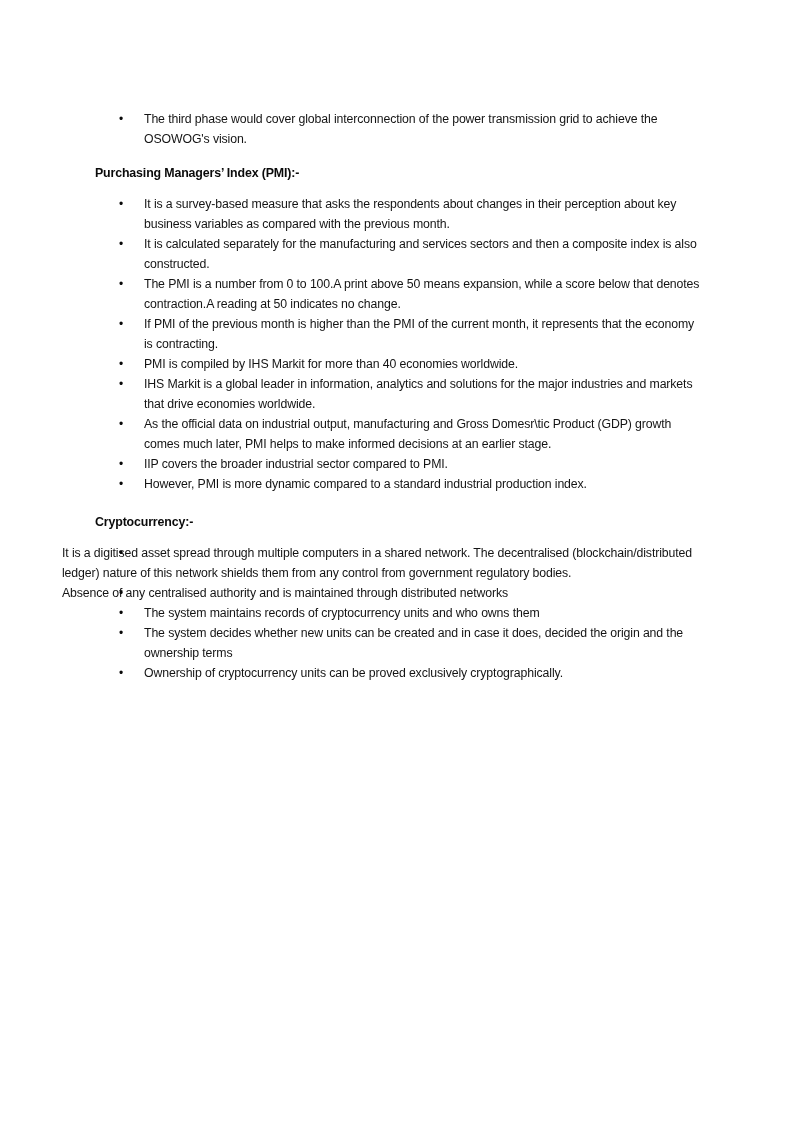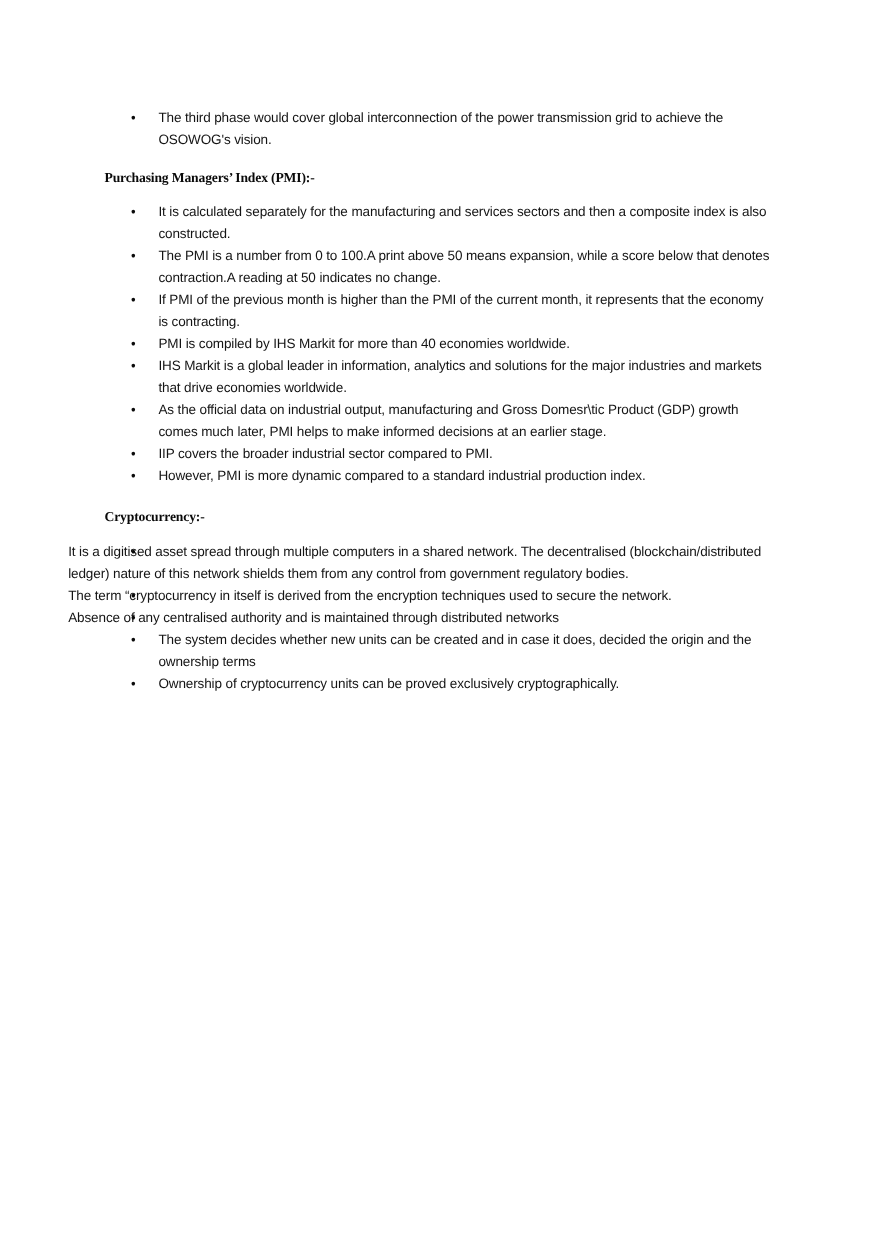--- a/index.html
+++ b/index.html
@@ -21,35 +21,34 @@
     position: relative;
     width: 795px;
     height: 1123px;
     background: #ffffff;
     box-sizing: border-box;
   }
 
   .content {
     position: absolute;
     left: 0;
-    top: 4px;
+    top: 16px;
     width: 795px;
   }
 
   
   .section-heading {
     font-size: 12.4px;
     font-weight: bold;
     line-height: 20px;
     letter-spacing: -0.15px;
     color: #0a0a0a;
     margin: 0;
     padding: 0 0 0 95px;
     white-space: nowrap;
-    font-family: Liberation Serif, serif;
   }
 
   
   ul.bullets {
     list-style: none;
     margin: 0;
     padding: 0;
   }
 
   ul.bullets > li {
@@ -97,38 +96,39 @@
       <li>The third phase would cover global interconnection of the power transmission grid to achieve the OSOWOG's vision.</li>
     </ul>
 
     <div class="gap-md"></div>
 
     <p class="section-heading">Purchasing Managers’ Index (PMI):-</p>
 
     <div class="gap-sm"></div>
 
     <ul class="bullets">
+      <li>It is a survey-based measure that asks the respondents about changes in their perception about key business variables as compared with the previous month.</li>
       <li>It is calculated separately for the manufacturing and services sectors and then a composite index is also constructed.</li>
       <li>The PMI is a number from 0 to 100.A print above 50 means expansion, while a score below that denotes contraction.A reading at 50 indicates no change.</li>
       <li>If PMI of the previous month is higher than the PMI of the current month, it represents that the economy is contracting.</li>
       <li>PMI is compiled by IHS Markit for more than 40 economies worldwide.</li>
       <li>IHS Markit is a global leader in information, analytics and solutions for the major industries and markets that drive economies worldwide.</li>
       <li>As the official data on industrial output, manufacturing and Gross Domesr\tic Product (GDP) growth comes much later, PMI helps to make informed decisions at an earlier stage.</li>
       <li>IIP covers the broader industrial sector compared to PMI.</li>
       <li>However, PMI is more dynamic compared to a standard industrial production index.</li>
     </ul>
 
     <div class="gap-lg"></div>
 
     <p class="section-heading">Cryptocurrency:-</p>
 
     <div class="gap-sm"></div>
 
     <ul class="bullets">
       <li class="lead-space"> It is a digitised asset spread through multiple computers in a shared network. The decentralised (blockchain/distributed ledger)  nature of this network shields them from any control from government regulatory bodies.</li>
-      <li class="lead-space"> The term “cryptocurrency in itself is derived from the encryption techniques used to secure the network.</li>
       <li class="lead-space"> Absence of any centralised authority and is maintained through distributed networks</li>
+      <li>The system maintains records of cryptocurrency units and who owns them</li>
       <li>The system decides whether new units can be created and in case it does, decided the origin and the ownership terms</li>
       <li>Ownership of cryptocurrency units can be proved exclusively cryptographically.</li>
     </ul>
 
   </div>
 </div>
 
 </body></html>

